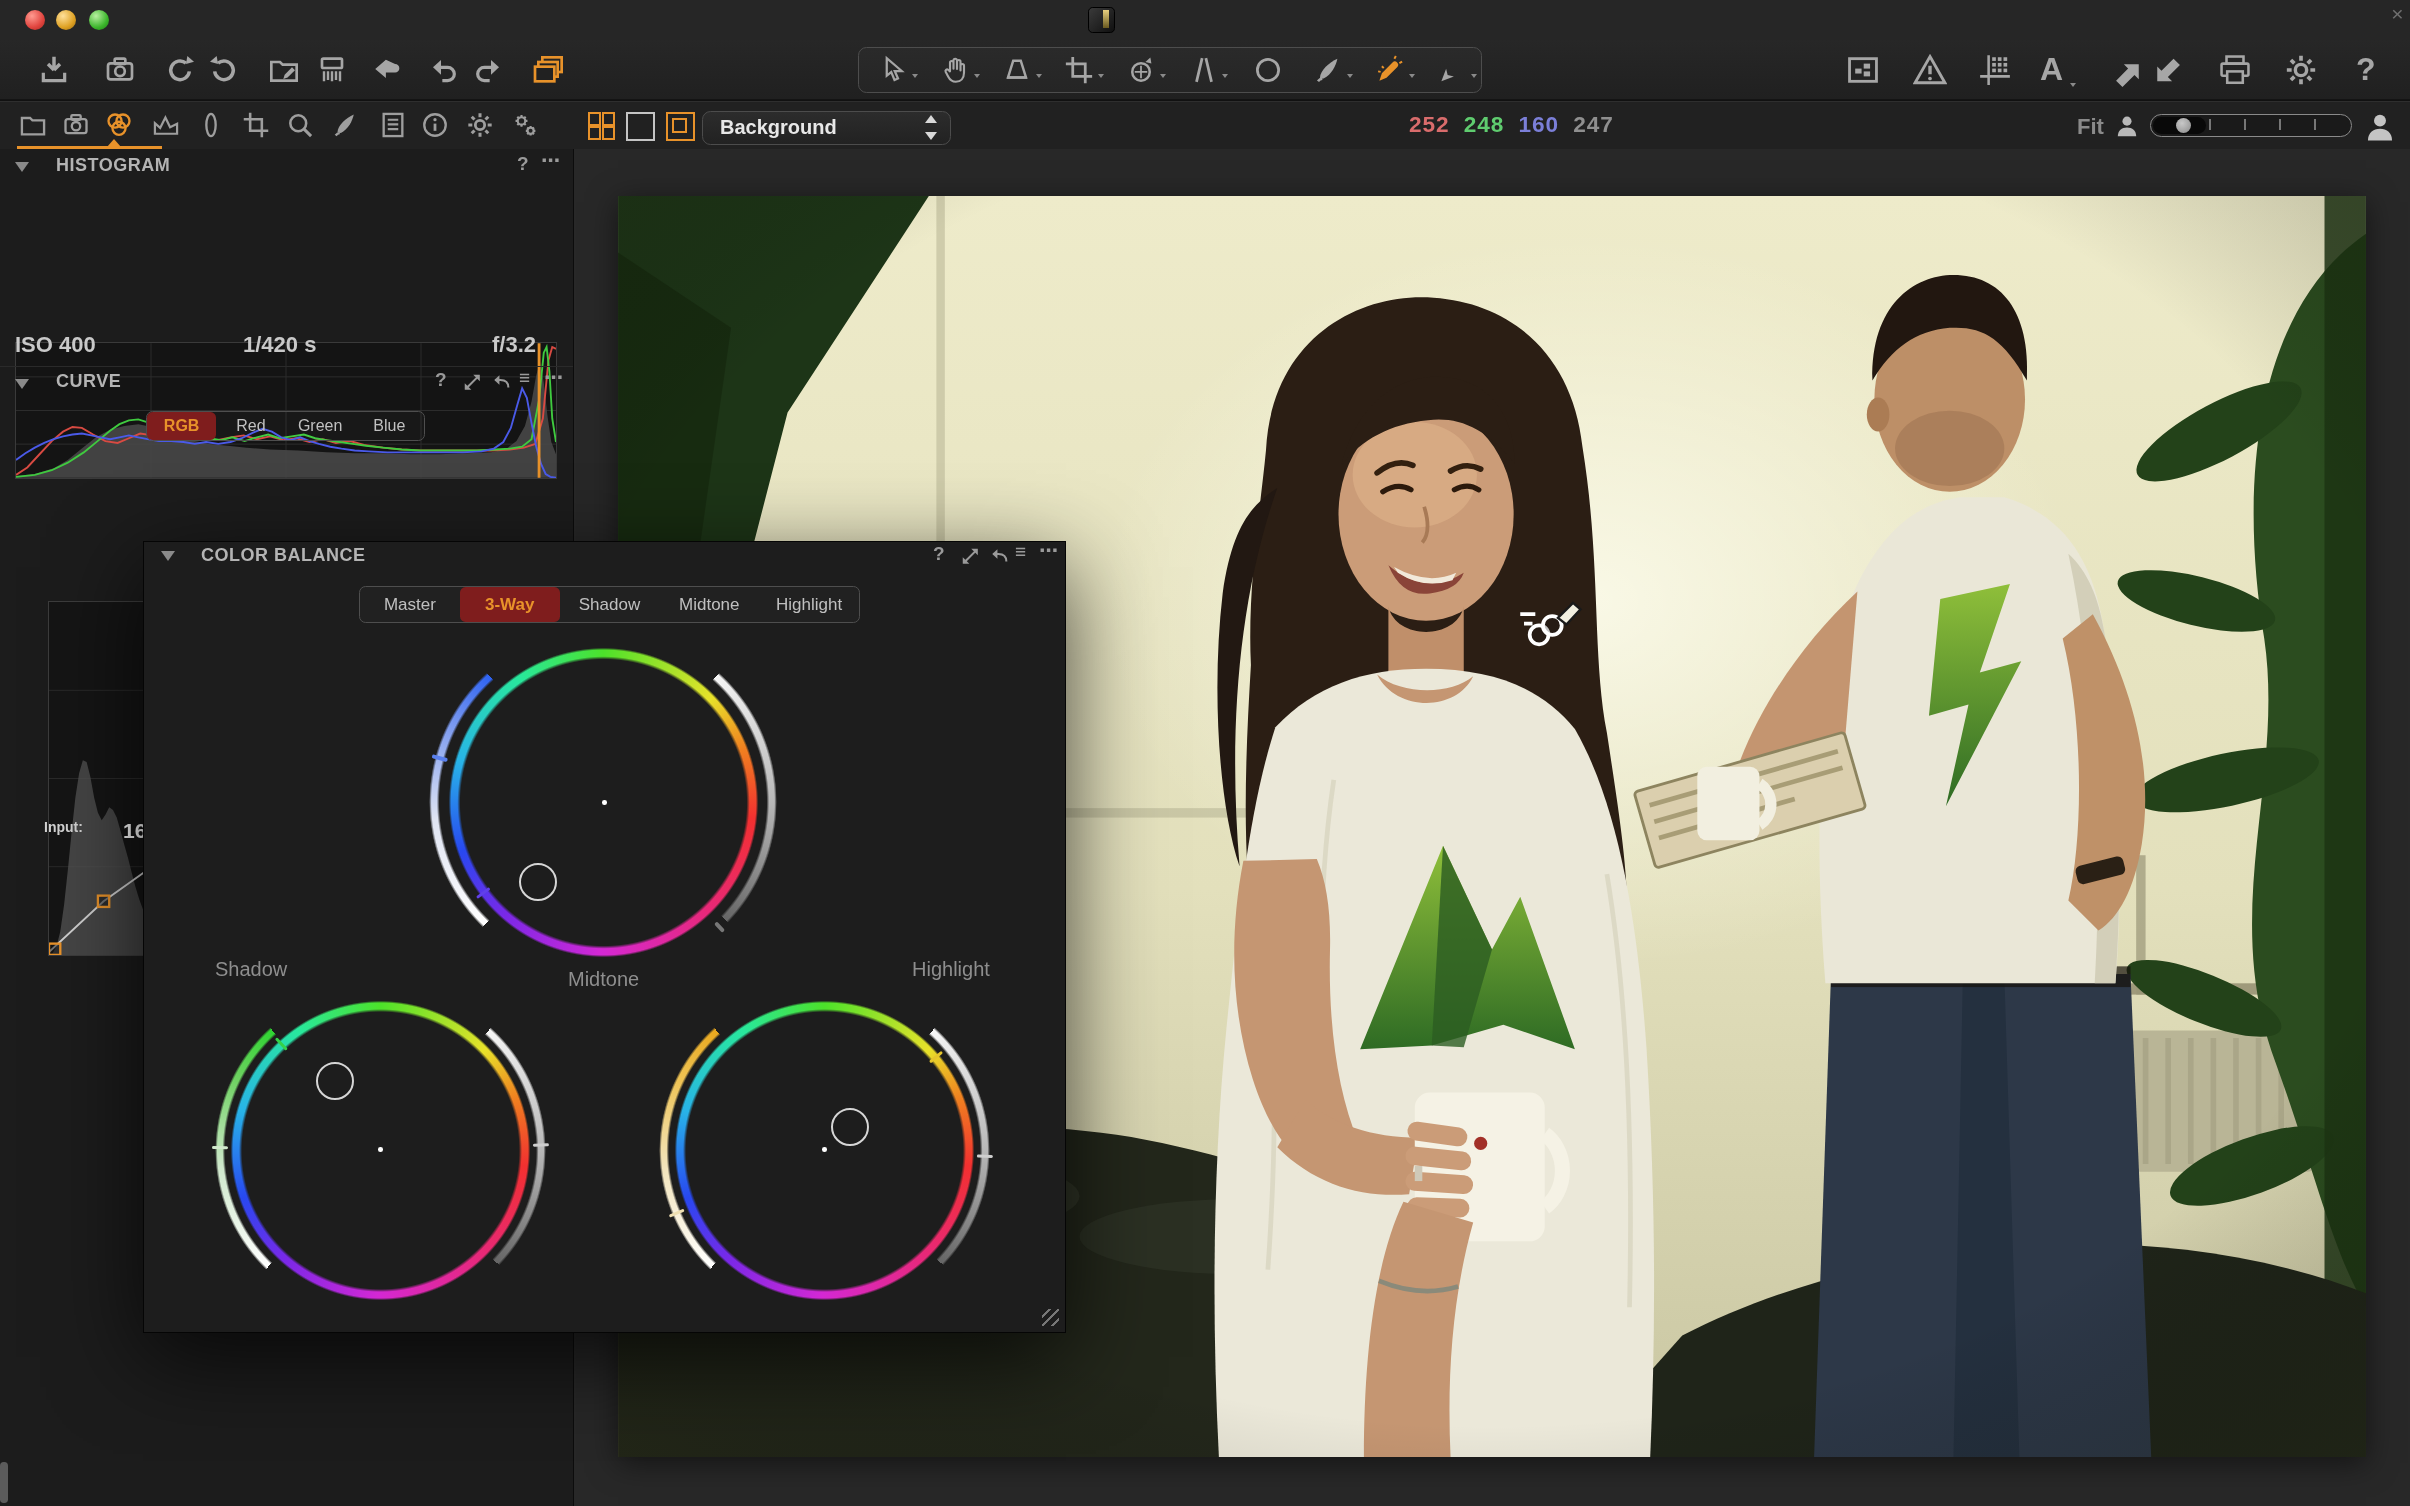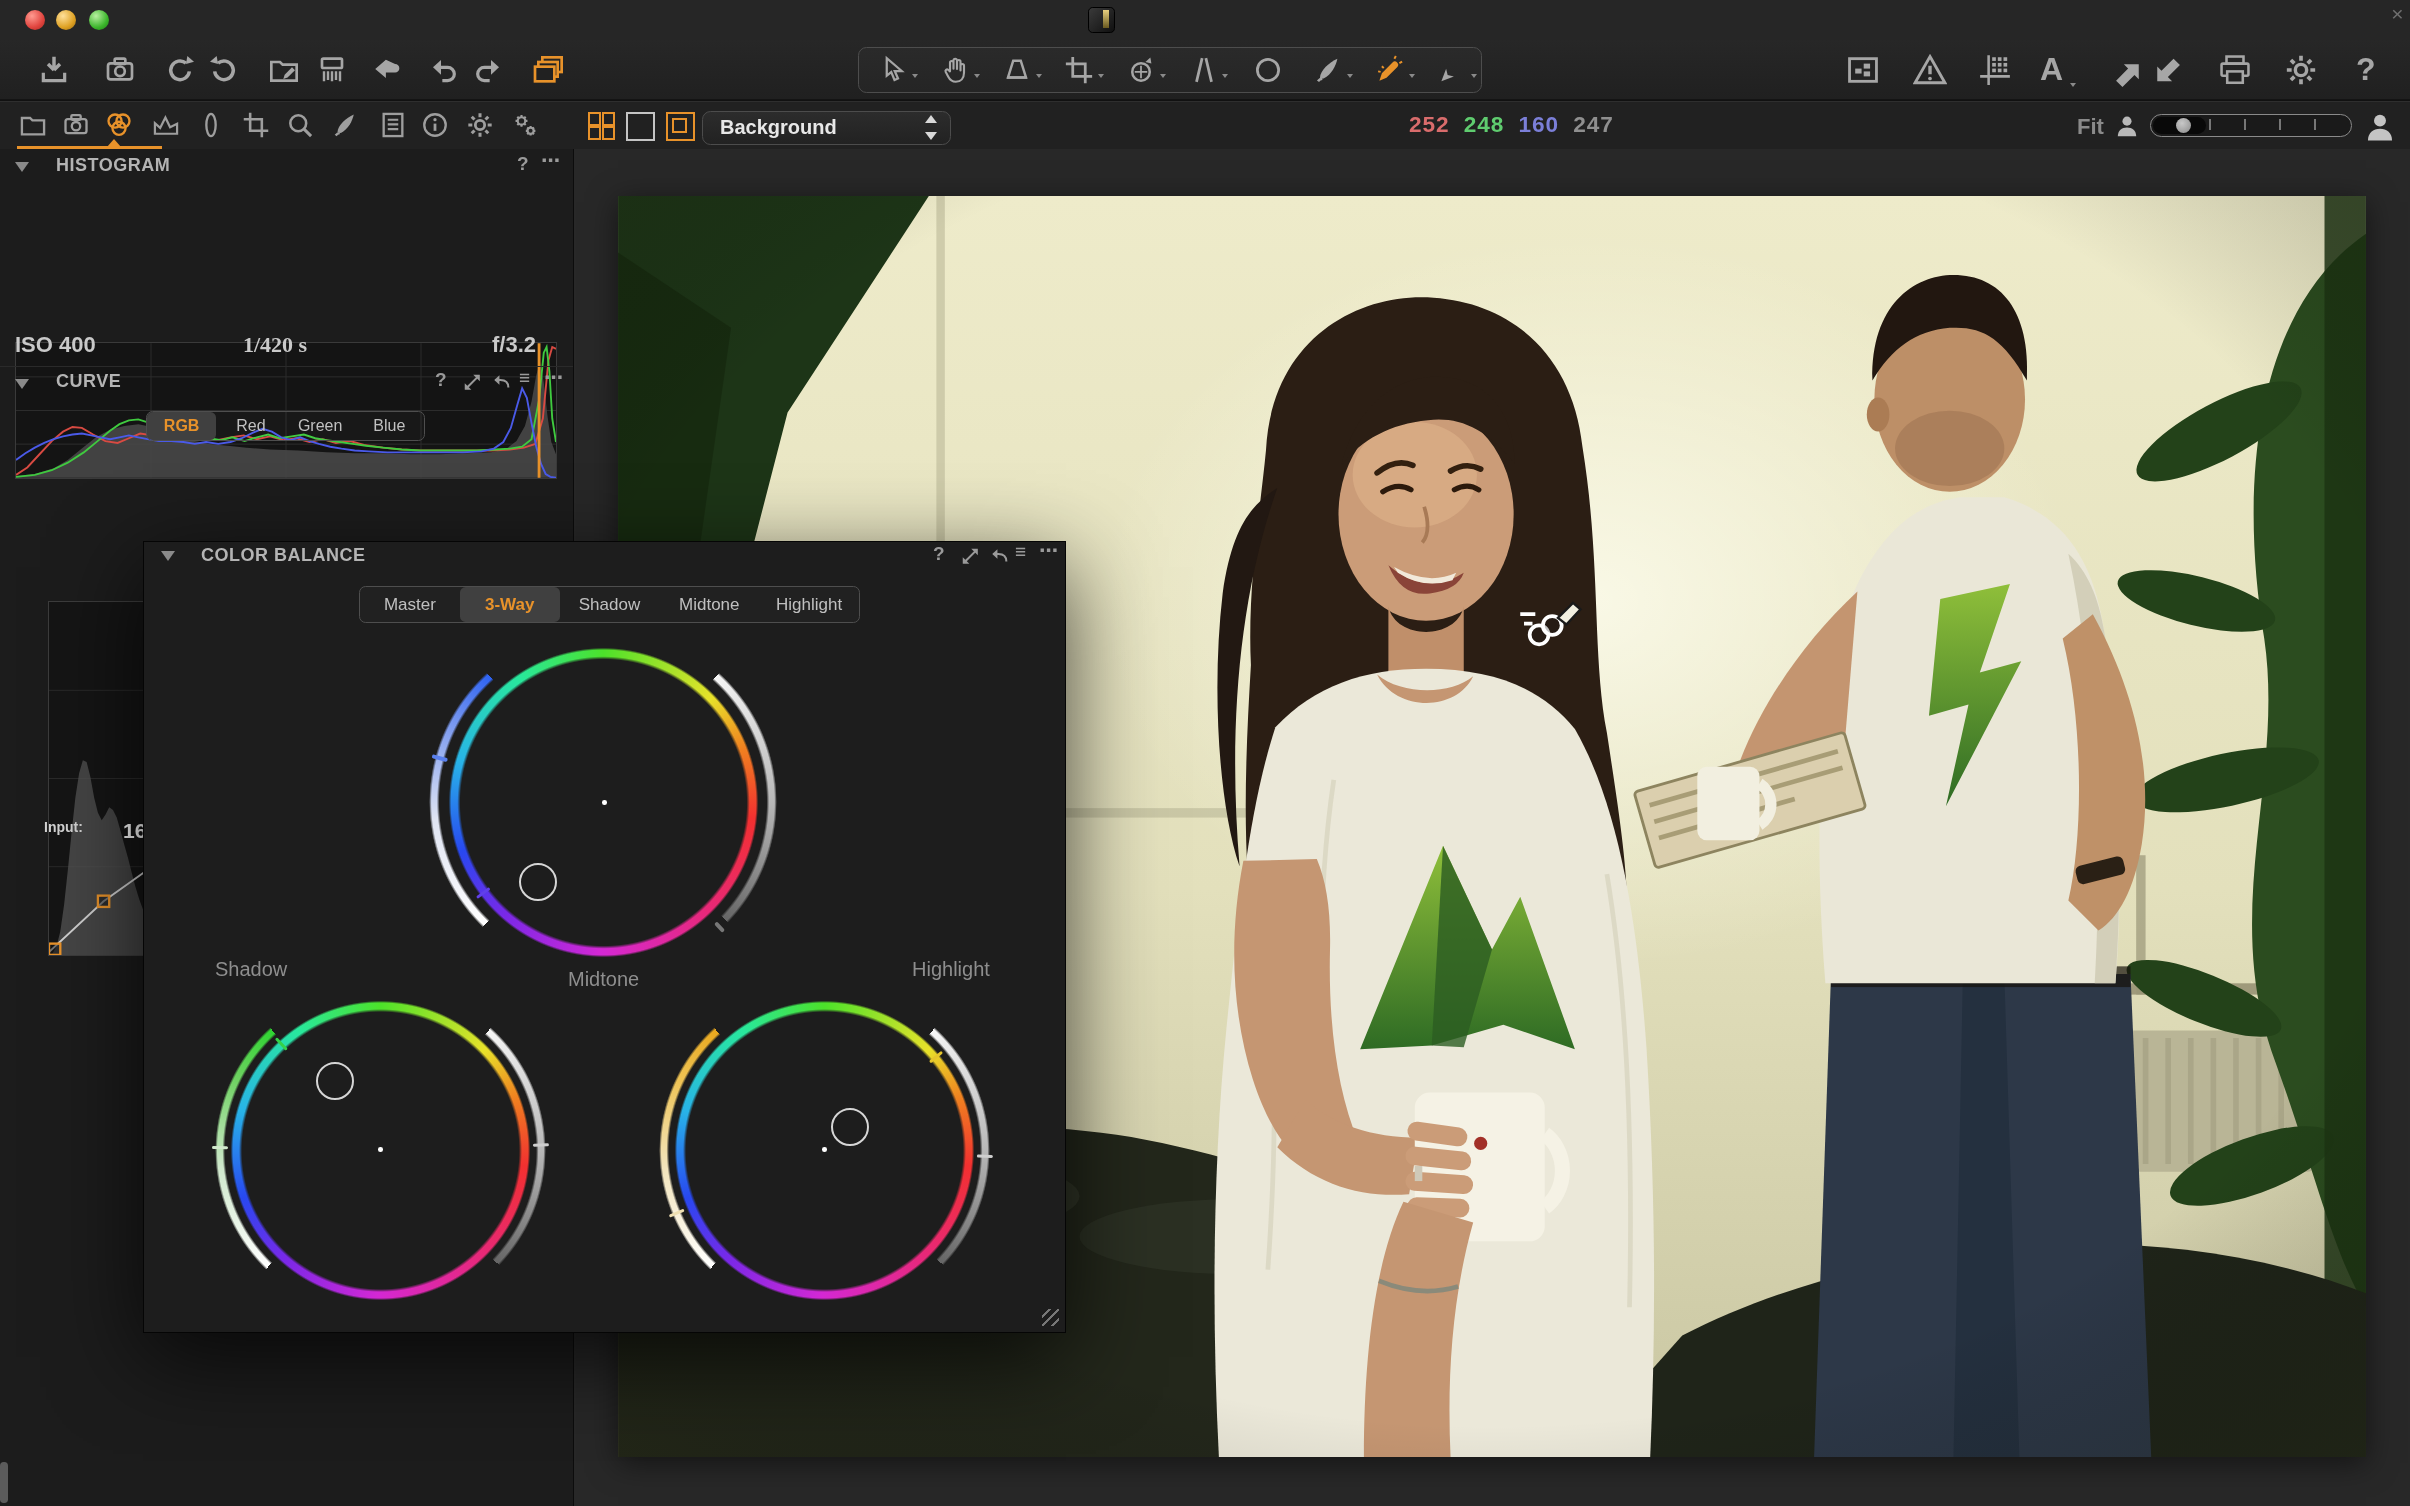--- a/index.html
+++ b/index.html
@@ -19,21 +19,21 @@
   #subbar{left:0;top:101px;width:2411px;height:48px;background:#212121;border-top:0.9px solid #2e2e2e;border-bottom:0.9px solid #131313;}
   .ic{display:block;}
   .ticon{color:#a6a6a6;}
   .tool-group{border:0.9px solid #4d4d4d;border-radius:8.5px;background:rgba(255,255,255,0.02);}
   .caret{width:0;height:0;border-left:4.7px solid transparent;border-right:4.7px solid transparent;border-top:5.6px solid #8a8a8a;position:absolute;}
   .tabicon{color:#9e9e9e;}
   .orange{color:#e8922a;}
   
   .seg{border:0.9px solid #4e4e4e;border-radius:6.6px;display:flex;align-items:center;background:rgba(255,255,255,0.02);}
   .seg .s{flex:1;text-align:center;color:#c0c0c0;cursor:default;height:100%;display:flex;align-items:center;justify-content:center;border-radius:5.6px;}
-  .seg .s.active{background:#404040;color:#e8922a;font-weight:bold;}
+  .seg .s.active{background:#7f1d1d;color:#e8922a;font-weight:bold;}
   
   #leftpanel{left:0;top:149px;width:573px;height:1358px;background:#1c1c1c;}
   #pdivider{left:573px;top:149px;width:1.9px;height:1358px;background:#0c0c0c;}
   .sechead{font-size:18px;font-weight:bold;color:#b4b4b4;letter-spacing:0.5px;margin-left:16px;}
   .hicon{color:#9a9a9a;font-size:19px;font-weight:bold;}
   .disclosure{width:0;height:0;border-left:7.5px solid transparent;border-right:7.5px solid transparent;border-top:10.4px solid #8a8a8a;}
   #histbox{left:15px;top:193px;width:540px;height:135px;background:#141414;border:0.9px solid #3a3a3a;}
   #curvebox{left:48px;top:452px;width:509px;height:353px;background:#151515;border:0.9px solid #3c3c3c;}
   .metatext{font-size:22px;font-weight:bold;color:#c9c9c9;}
   
@@ -434,21 +434,21 @@
         <path d="M0 35.75H574M0 71.5H574M0 107.25H574M143.5 0V143M287 0V143M430.5 0V143"></path>
       </g>
       <polygon id="hist-luma" fill="#4a4a4a" fill-opacity="0.85" points="0,143 0,141 20,139 40,133 55,124 70,112 85,100 100,92 115,88 130,86 145,89 160,95 175,100 190,104 205,107 225,109 245,111 270,113 300,114 330,116 360,117 390,117 420,118 450,118 480,117 505,116 520,113 532,104 541,88 548,62 553,34 557,20 561,42 565,78 569,105 574,118 574,143"></polygon>
       <polyline id="hist-r" fill="none" stroke="#d84a42" stroke-width="2" points="0,140 12,132 25,118 38,104 50,94 60,89 70,90 82,97 95,104 108,106 120,101 132,96 145,98 158,103 172,100 186,98 200,101 214,103 228,100 242,98 256,102 270,99 284,103 298,101 312,105 326,102 340,106 355,104 370,108 390,111 410,113 430,114 455,114 480,114 505,114 525,113 540,111 552,107 560,80 566,18 570,4 574,6"></polyline>
       <polyline id="hist-g" fill="none" stroke="#3fca3f" stroke-width="2" points="0,142 20,140 38,135 55,127 72,116 88,103 100,93 110,86 120,82 130,81 140,84 150,89 160,95 170,92 180,95 192,99 205,101 218,103 230,100 243,104 256,100 268,97 280,101 293,99 306,97 318,101 330,103 344,105 358,107 372,109 390,111 410,113 430,114 450,114 470,114 490,114 510,113 525,112 538,110 548,102 556,60 561,10 564,4 567,30 570,80 574,105"></polyline>
       <polyline id="hist-b" fill="none" stroke="#4a5ae8" stroke-width="2" points="0,124 10,117 20,111 30,106 40,102 50,99 60,97 70,96 80,98 90,100 100,102 110,100 120,98 130,100 140,102 152,104 165,104 178,105 190,107 202,105 215,107 228,105 240,101 252,95 262,91 272,94 282,100 292,103 302,100 312,104 322,107 334,110 346,112 360,114 375,115 395,116 415,116 435,116 455,116 475,116 495,115 508,112 518,105 526,90 533,65 538,48 543,58 548,85 553,110 558,128 563,139 568,142 574,143"></polyline>
       <line id="hist-clip" y1="0" y2="143" stroke="#e8922a" stroke-width="3" x1="556" x2="556"></line>
     </svg>
   </div>
   <span class="abs metatext" style="left:15px;top:183px;">ISO 400</span>
-  <span class="abs metatext" style="left:243px;top:183px;font-family:Liberation Serif, serif;">1/420 s</span>
+  <span class="abs metatext" style="left:243px;top:183px;">1/420 s</span>
   <span class="abs metatext" style="left:492px;top:183px;">f/3.2</span>
   <div class="abs" style="left:0;top:217px;width:573px;height:0.9px;background:#2a2a2a;"></div>
 
   <div class="abs disclosure" style="left:15px;top:230px;"></div>
   <span class="abs sechead" style="left:40px;top:222px;">CURVE</span>
   <span class="abs hicon" style="left:435px;top:220px;">?</span>
   <svg class="abs ic" style="left:461px;top:222px;color:#9a9a9a;" width="22.6" height="22.6" viewBox="0 0 24 24">
       <use href="#sym-expand"></use>
     </svg>
   <svg class="abs ic" style="left:490px;top:222px;color:#9a9a9a;" width="22.6" height="22.6" viewBox="0 0 24 24">

